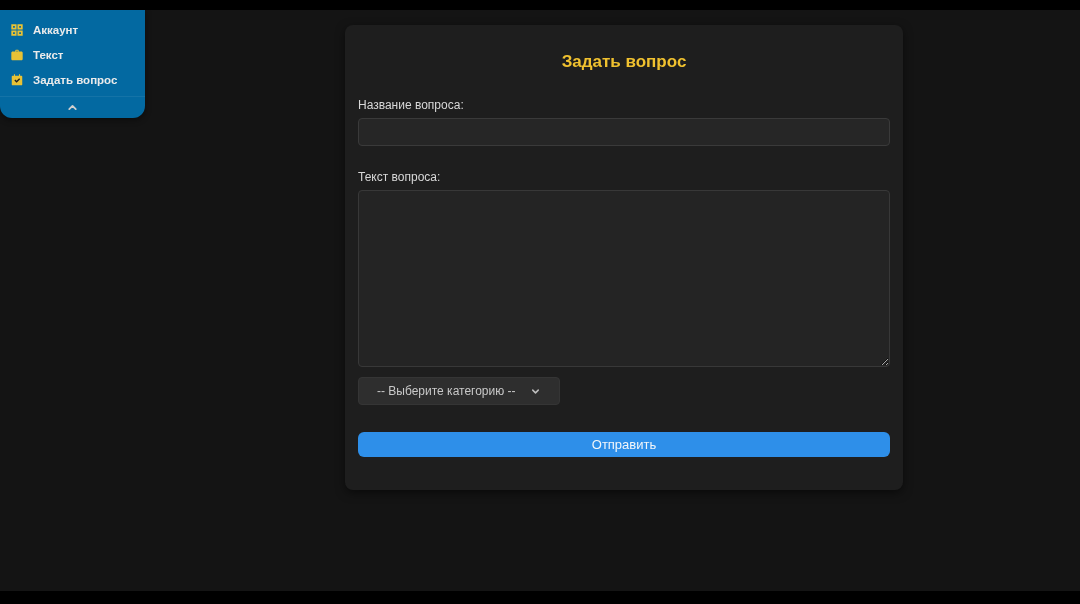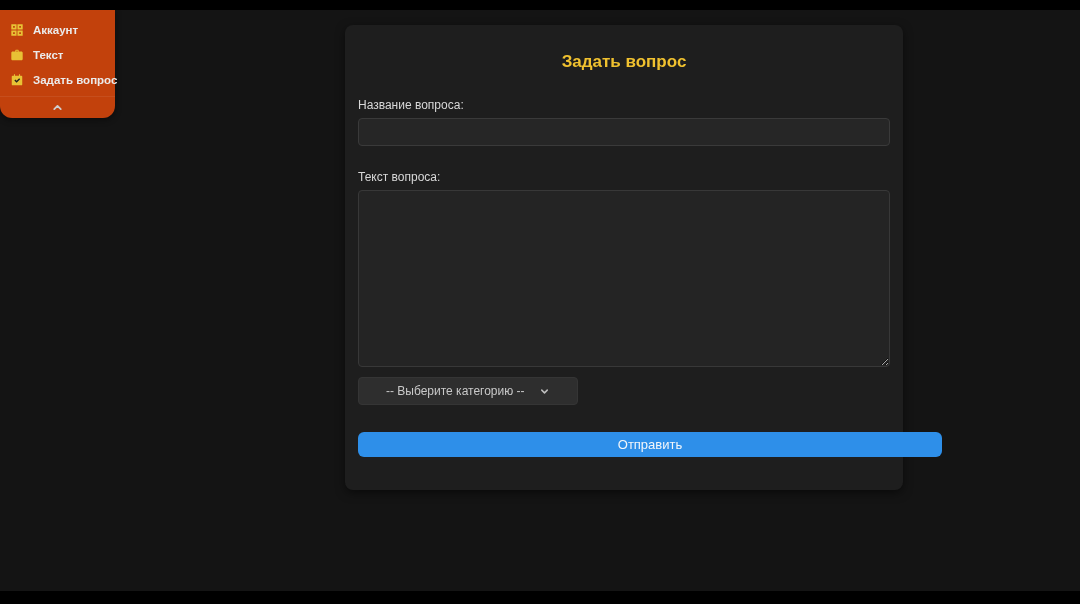--- a/index.html
+++ b/index.html
@@ -16,22 +16,22 @@
     background: #000;
   }
   .bottom-bar {
     position: absolute; bottom: 0; left: 0;
     width: 1080px; height: 13px;
     background: #000;
   }
   
   .sidebar {
     position: absolute; left: 0; top: 10px;
-    width: 115px;
-    background: #c2410c;
+    width: 145px;
+    background: #0369a1;
     border-radius: 0 0 12px 12px;
     padding-top: 7px;
     box-shadow: 0 2px 6px rgba(0,0,0,0.45);
   }
   .sidebar-item {
     display: flex; align-items: center;
     gap: 9px;
     padding: 5px 6px 5px 9px;
     cursor: pointer;
     color: #ebebeb;
@@ -105,32 +105,32 @@
     resize: both;
     display: block;
     font-family: "Liberation Sans", sans-serif;
   }
   .select-box {
     display: inline-flex; align-items: center;
     gap: 14px;
     background: #2e2e2e;
     border: 1px solid #353535;
     border-radius: 4px;
-    padding: 6px 27px;
+    padding: 6px 18px;
     color: #c9c9c9;
     font-size: 12px;
     cursor: pointer;
     white-space: nowrap;
   }
   .select-row1 { margin-top: 10px; }
   .select-row2 { margin-top: 17px; }
   .select-box .chev { color: #bdbdbd; display: inline-flex; }
   .submit-btn {
     margin-top: 27px;
-    width: 584px; height: 25px;
+    width: 532px; height: 25px;
     background: #2e8fe9;
     border: none;
     border-radius: 6px;
     color: #f2f6fa;
     font-size: 13px;
     cursor: pointer;
     display: block;
     font-family: "Liberation Sans", sans-serif;
   }
 </style>

